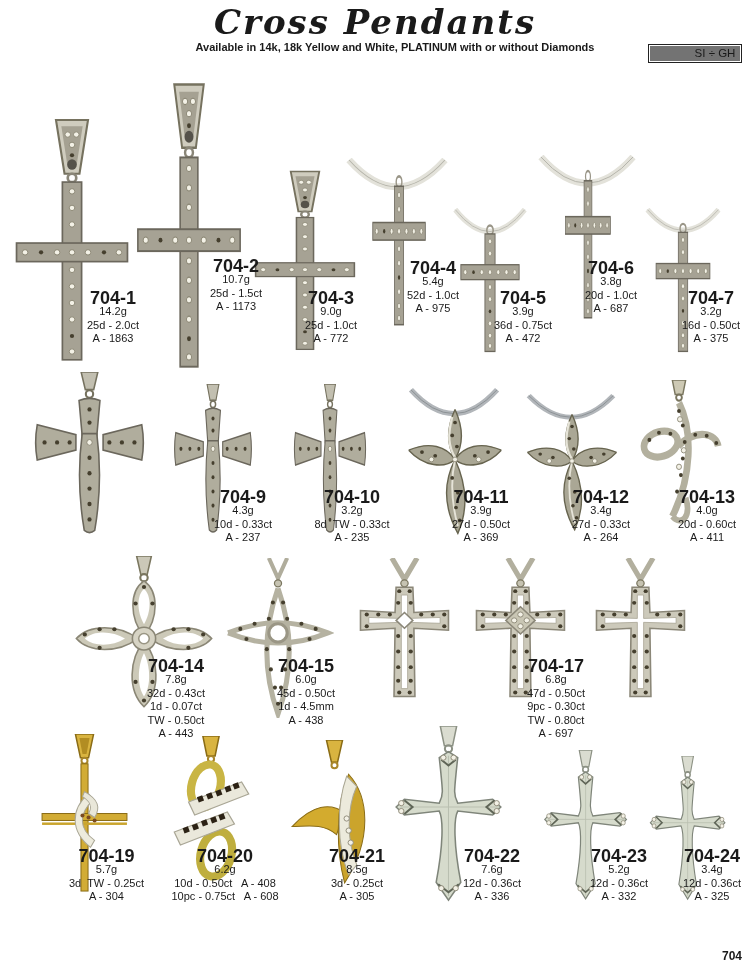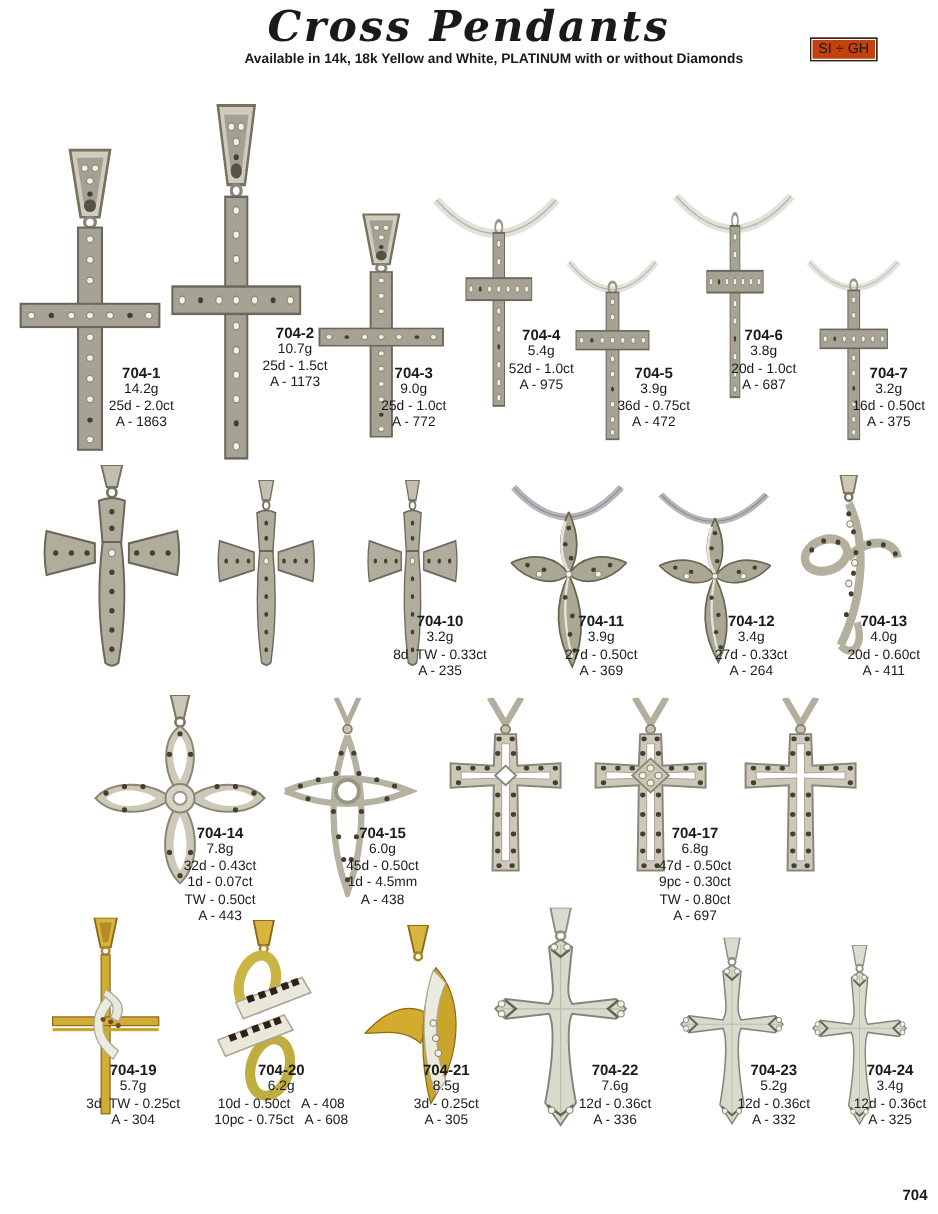--- a/index.html
+++ b/index.html
@@ -3,27 +3,27 @@
 <meta charset="utf-8">
 <style>
   html,body{margin:0;padding:0;background:#fff;}
   .page{position:relative;width:750px;height:971px;background:#ffffff;overflow:hidden;
         font-family:"Liberation Sans",sans-serif;color:#1a1a1a;}
   .title{position:absolute;left:0;top:2px;width:750px;text-align:center;
          font-family:"DejaVu Serif",serif;font-style:italic;font-weight:bold;
          font-size:34px;letter-spacing:2px;}
   .subtitle{position:absolute;left:0;top:41px;width:750px;text-align:center;
             font-weight:bold;font-size:11px;padding-left:20px;}
-  .badge{position:absolute;left:648px;top:30px;width:52px;height:17px;
-         border:1.5px solid #222;background:#c2410c;text-align:center;
-         font-size:11.5px;line-height:17px;box-shadow:0 0 0 1px #fff inset;}
+  .badge{position:absolute;left:648px;top:44px;width:52px;height:17px;
+         border:1.5px solid #222;background:#737373;text-align:center;
+         font-size:11.5px;line-height:17px;box-shadow:0 0 0 1px #fff inset;padding-left:40px;}
   .pagenum{position:absolute;right:8px;bottom:8px;font-weight:bold;font-size:12px;}
   .pend{position:absolute;}
   .lbl{position:absolute;text-align:center;}
-  .pid{font-weight:bold;font-size:12px;line-height:14px;}
+  .pid{font-weight:bold;font-size:18px;line-height:14px;}
   .pl{font-size:11px;line-height:13.5px;white-space:pre;}
 </style>
 </head>
 <body>
 
 <div class="page">
 
   <svg width="0" height="0" style="position:absolute" aria-hidden="true">
     <defs>
       <circle id="dW" r="2.6" fill="#f3f1e6" stroke="#8b8775" stroke-width="0.9"></circle>
@@ -437,20 +437,26 @@
     <div class="pl">20d - 1.0ct</div>
     <div class="pl">A - 687</div>
   </div>
   <div class="lbl" style="left:656px;top:291px;width:110px">
     <div class="pid">704-7</div>
     <div class="pl">3.2g</div>
     <div class="pl">16d - 0.50ct</div>
     <div class="pl">A - 375</div>
   </div>
 
+  <div class="lbl" style="left:188px;top:490px;width:110px">
+    <div class="pid">704-9</div>
+    <div class="pl">4.3g</div>
+    <div class="pl">10d - 0.33ct</div>
+    <div class="pl">A - 237</div>
+  </div>
   <div class="lbl" style="left:292px;top:490px;width:120px">
     <div class="pid">704-10</div>
     <div class="pl">3.2g</div>
     <div class="pl">8d  TW - 0.33ct</div>
     <div class="pl">A - 235</div>
   </div>
   <div class="lbl" style="left:426px;top:490px;width:110px">
     <div class="pid">704-11</div>
     <div class="pl">3.9g</div>
     <div class="pl">27d - 0.50ct</div>

